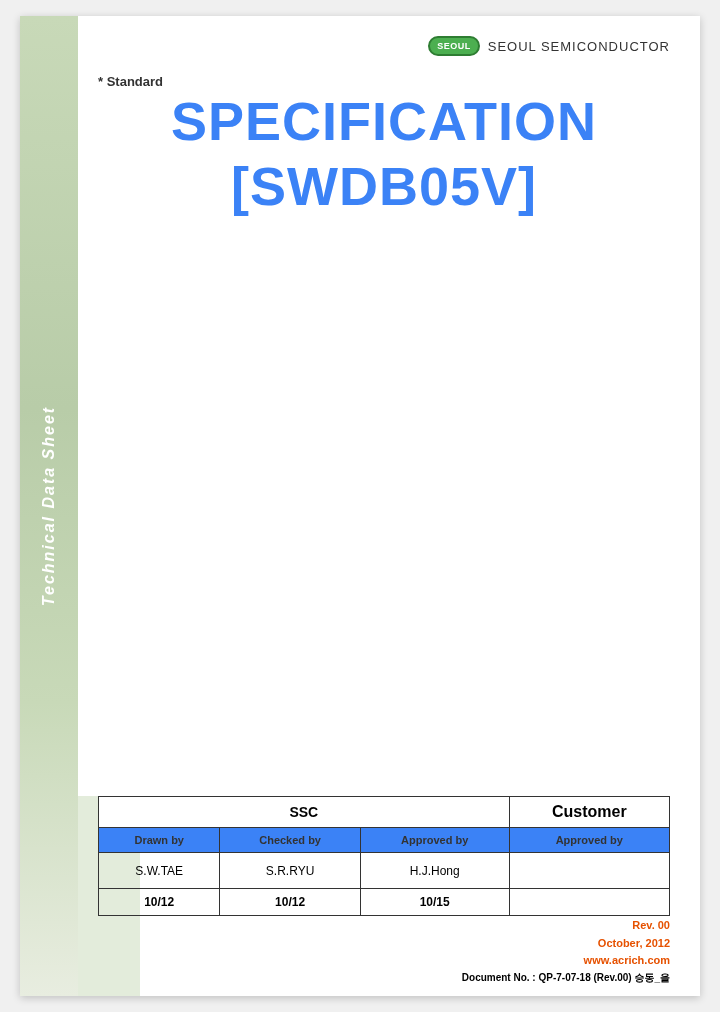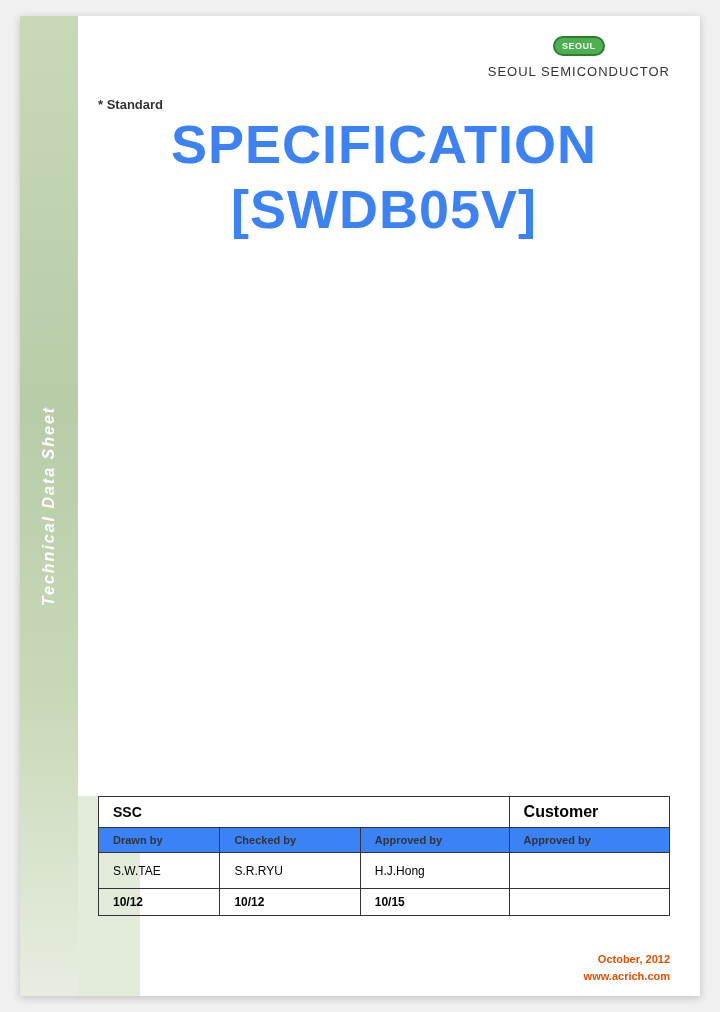--- a/index.html
+++ b/index.html
@@ -76,21 +76,20 @@
       justify-content: flex-end;
       align-items: center;
       margin-bottom: 10px;
       padding-bottom: 8px;
     }
 
     .logo-area {
       display: flex;
       align-items: center;
       gap: 8px;
-      flex-direction: column;
     }
 
     .logo-badge {
       background: #4caf50;
       color: white;
       font-size: 9px;
       font-weight: bold;
       padding: 3px 7px;
       border-radius: 10px;
       border: 2px solid #2e7d32;
@@ -138,21 +137,21 @@
     .approval-table {
       width: 100%;
       border-collapse: collapse;
       border: 1.5px solid #333;
       font-size: 12px;
     }
 
     .approval-table th,
     .approval-table td {
       border: 1px solid #333;
-      text-align: left;
+      text-align: center;
       padding: 6px 14px;
     }
 
     .approval-table .ssc-header {
       font-weight: bold;
       font-size: 14px;
       background: #fff;
     }
 
     .approval-table .customer-header {
@@ -256,17 +255,19 @@
           <td>10/12</td>
           <td>10/12</td>
           <td>10/15</td>
           <td></td>
         </tr>
       </tbody>
     </table>
   </div>
 
   <div class="footer">
+    <div class="footer-line">Rev. 00</div>
     <div class="footer-line">October, 2012</div>
     <div class="footer-line">www.acrich.com</div>
+    <div class="footer-line doc">Document No. : QP-7-07-18 (Rev.00) 승동_을</div>
   </div>
 
 </div>
 
 </body></html>

